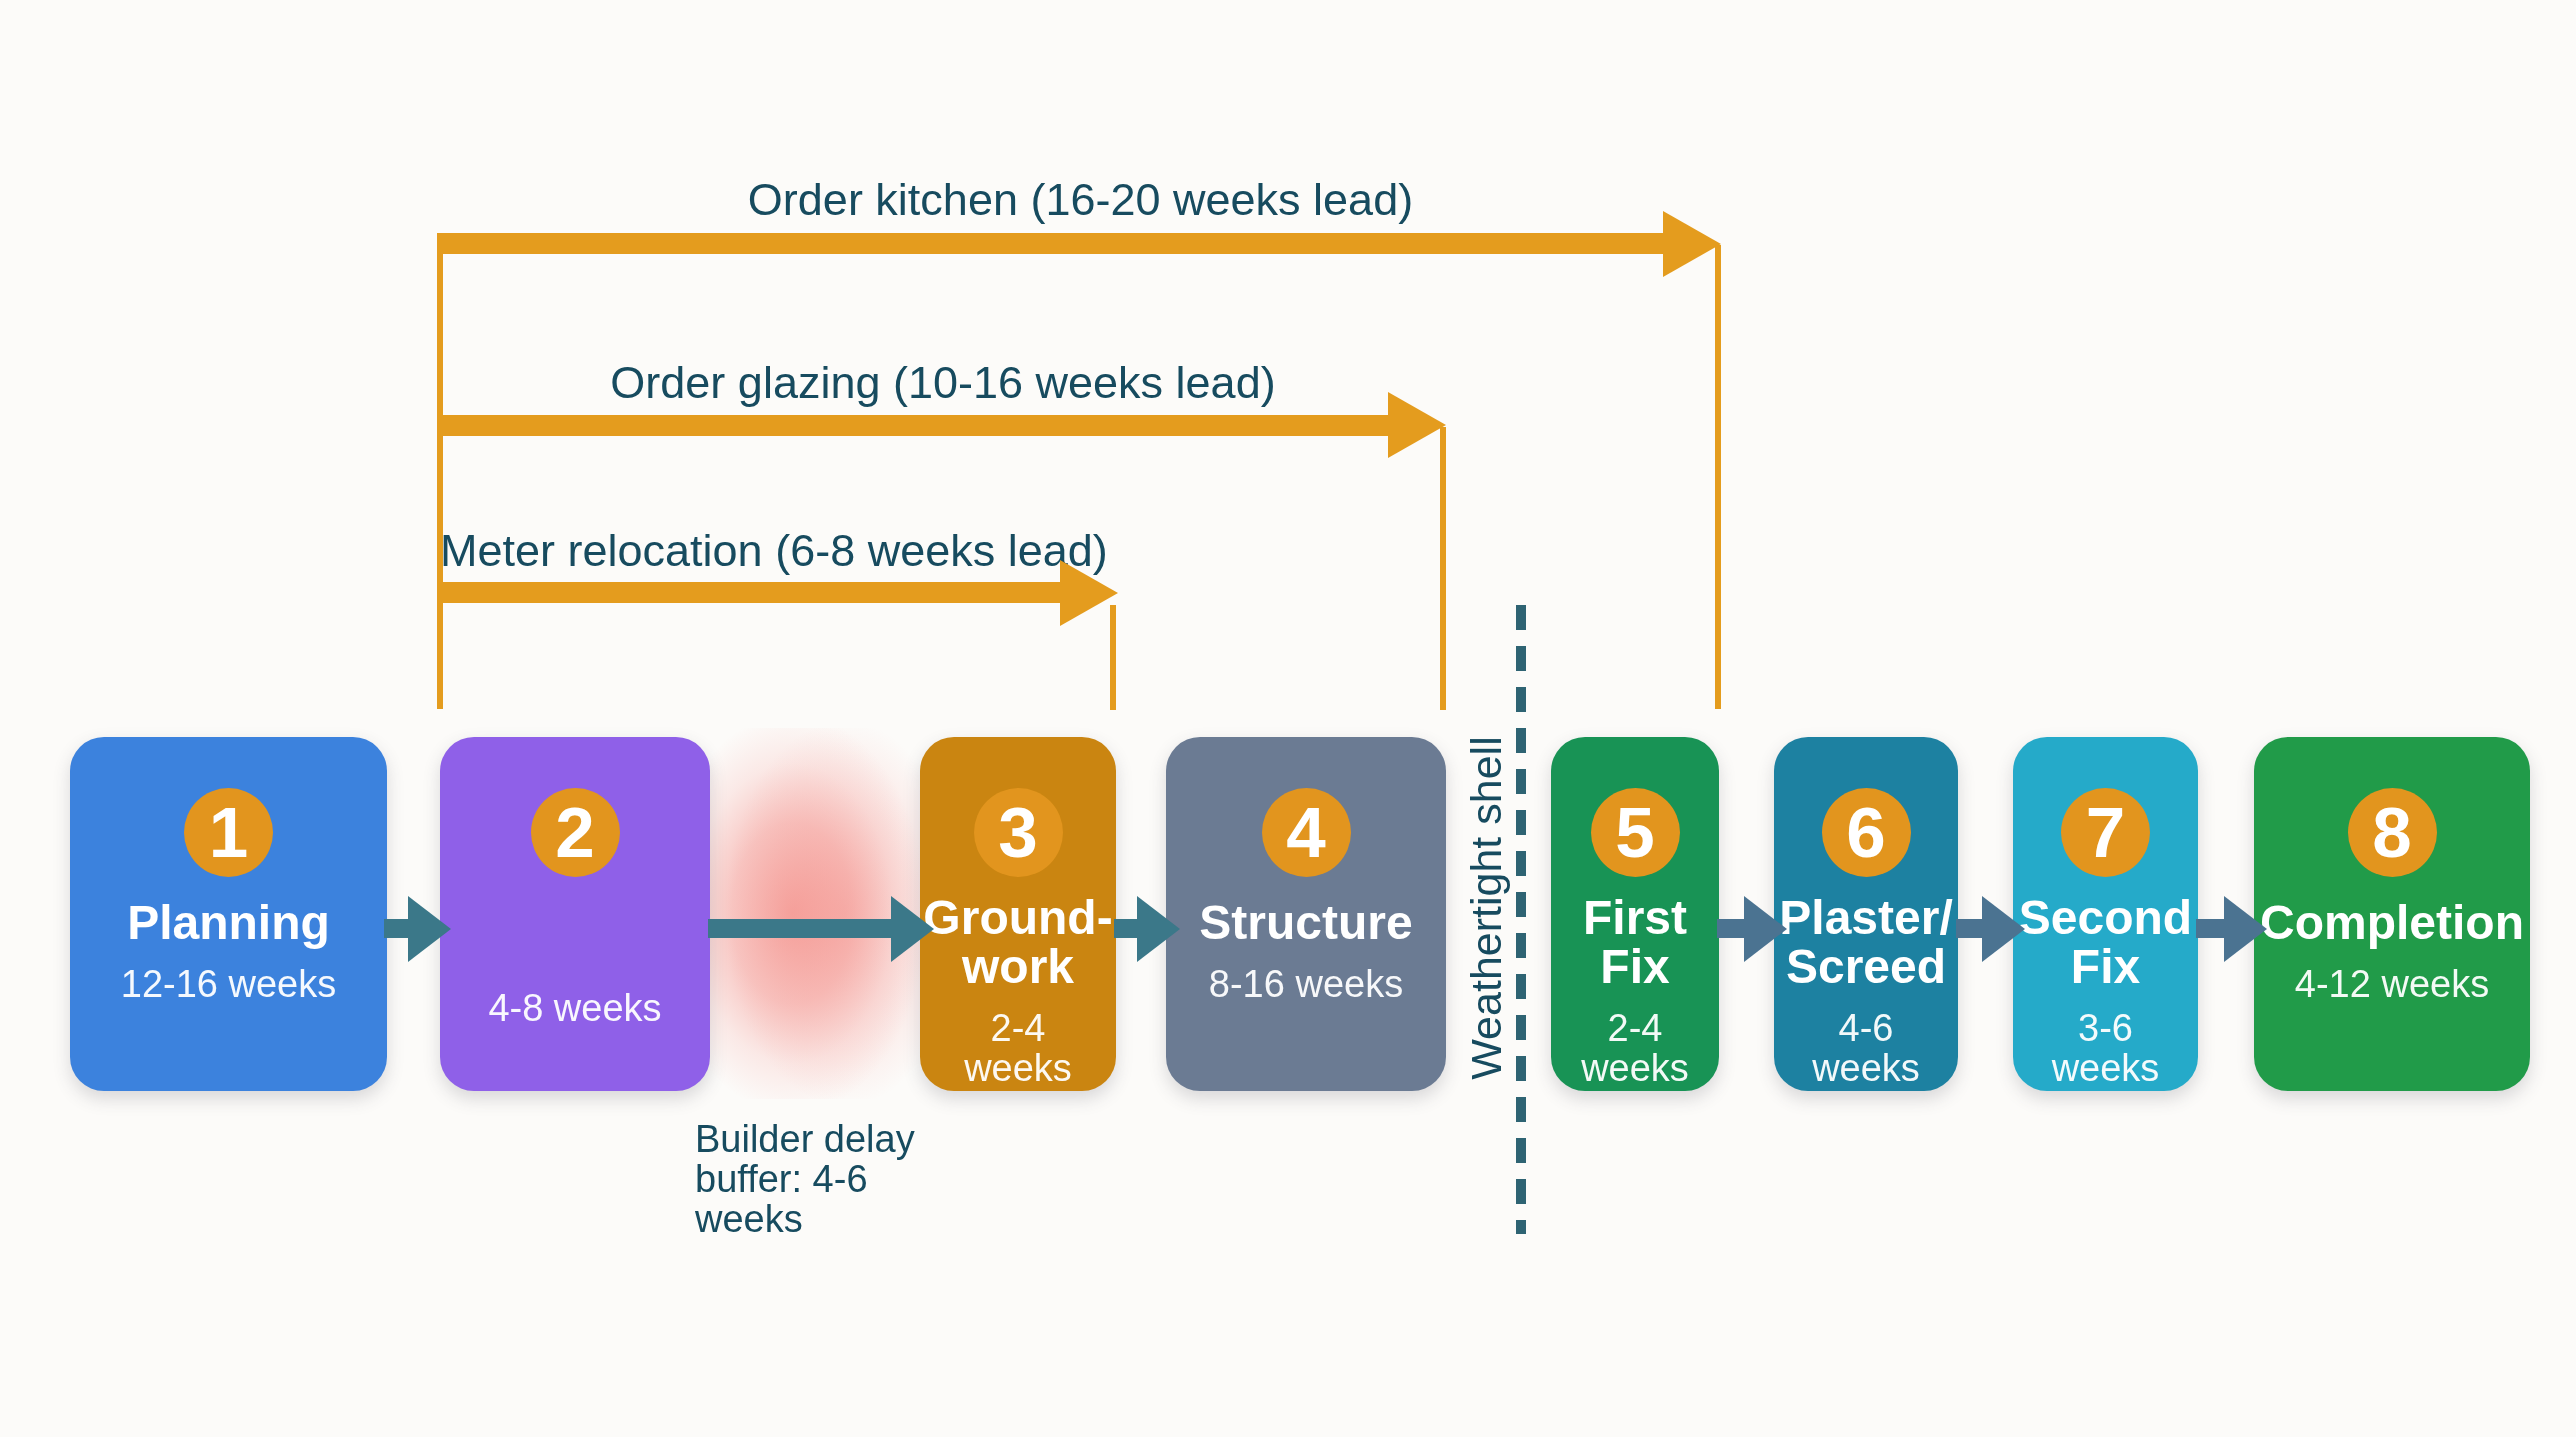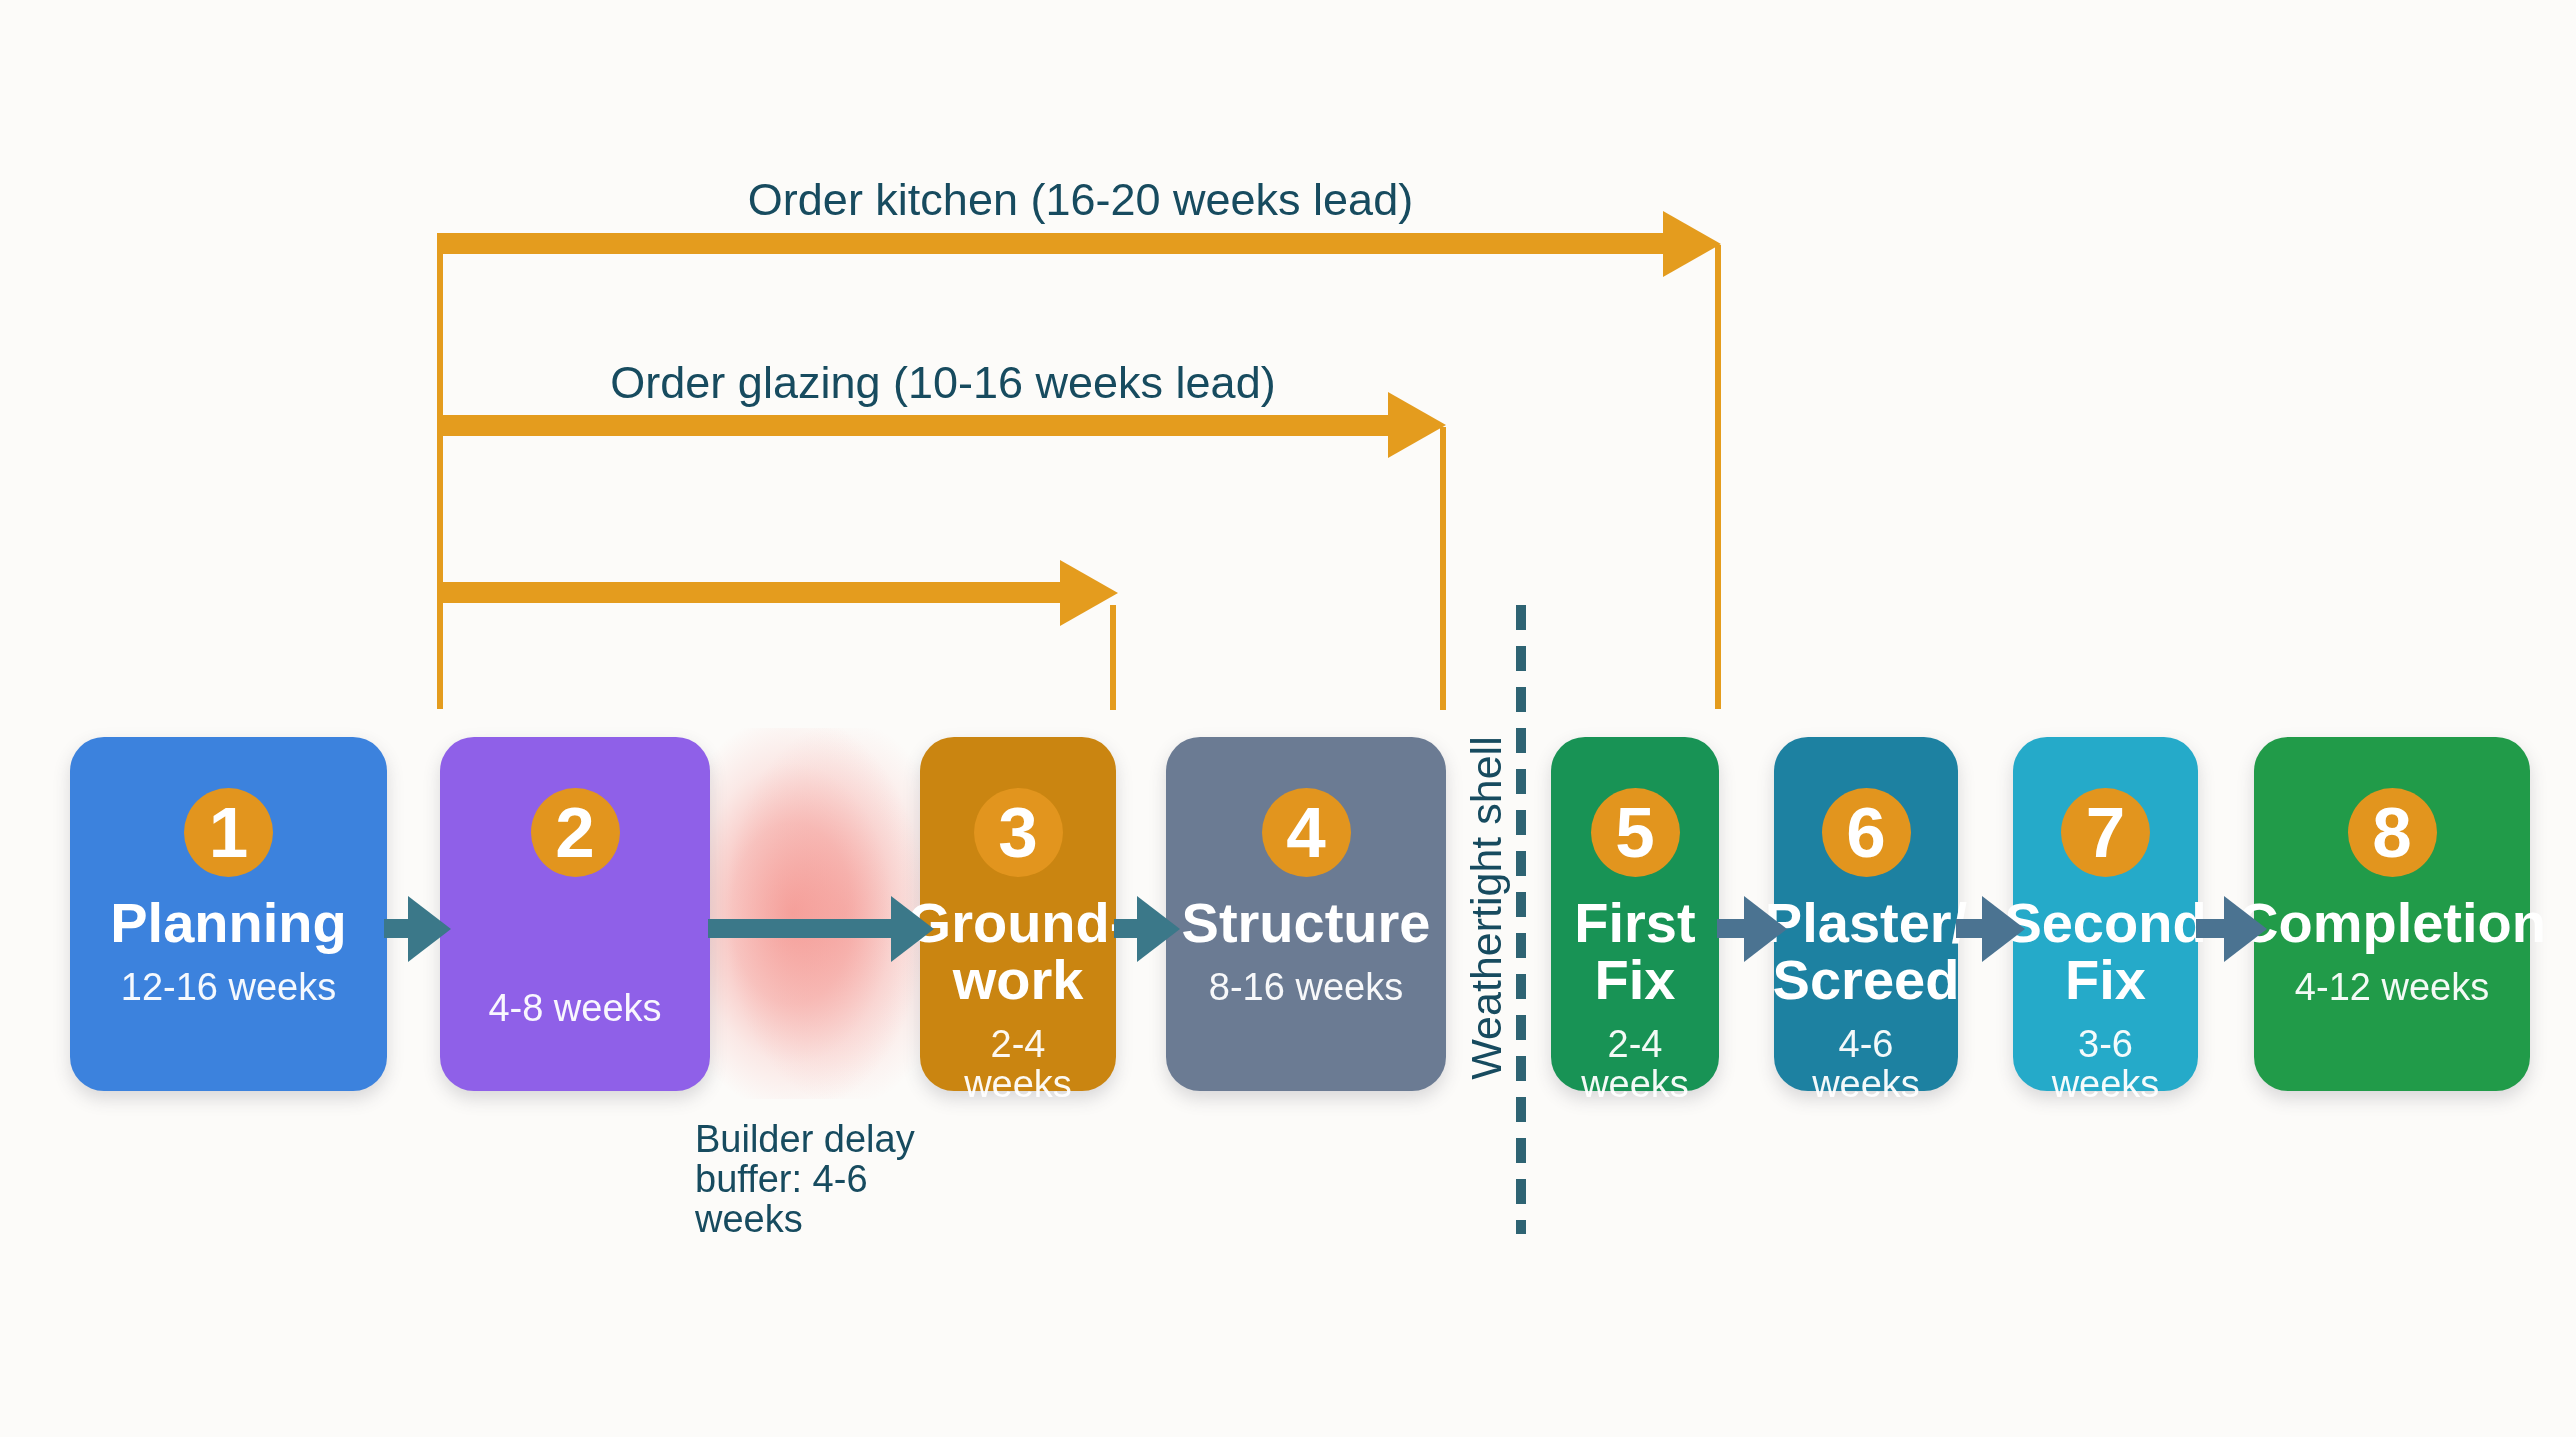--- a/index.html
+++ b/index.html
@@ -56,21 +56,21 @@
   .step-number{
     font-size:71px;font-weight:bold;color:#fff;
     line-height:1;
   }
   .phase-text{
     margin-top:auto;
     text-align:center;
     white-space:pre-line;
   }
   .phase-title{
-    font-size:56px;font-weight:bold;line-height:1.02;
+    font-size:48px;font-weight:bold;line-height:1.02;
     color:#ffffff;
   }
   .phase-duration{
     font-size:38px;font-weight:400;line-height:1.05;
     color:rgba(255,255,255,0.95);
   }
   .mb-wide .phase-text{margin-bottom:69px;}
   .mb-mid  .phase-text{margin-bottom:45px;}
   .mb-narrow .phase-text{margin-bottom:19px;}
   
@@ -124,20 +124,21 @@
   <div class="lead-label" style="left:440px;top:174px;width:1281px;">Order kitchen (16-20 weeks lead)</div>
   <div class="lead-bar" style="left:440px;top:233px;width:1223px;"></div>
   <div class="lead-head" style="left:1663px;top:211px;"></div>
   <div class="lead-drop" style="left:1715px;top:245px;height:464px;"></div>
 
   <div class="lead-label" style="left:440px;top:357px;width:1006px;">Order glazing (10-16 weeks lead)</div>
   <div class="lead-bar" style="left:440px;top:415px;width:948px;"></div>
   <div class="lead-head" style="left:1388px;top:392px;"></div>
   <div class="lead-drop" style="left:1440px;top:427px;height:283px;"></div>
 
+  <div class="lead-label" style="left:440px;top:525px;width:676px;padding-right:67px;box-sizing:border-box;">Meter relocation (6-8 weeks lead)</div>
   <div class="lead-bar" style="left:440px;top:582px;width:620px;"></div>
   <div class="lead-head" style="left:1060px;top:560px;"></div>
   <div class="lead-drop" style="left:1110px;top:605px;height:105px;"></div>
 
   <div class="lead-drop" style="left:437px;top:233px;height:476px;"></div>
 
   <div class="delay-band"></div>
   <div class="buffer-note">Builder delay
 buffer: 4-6
 weeks</div>

